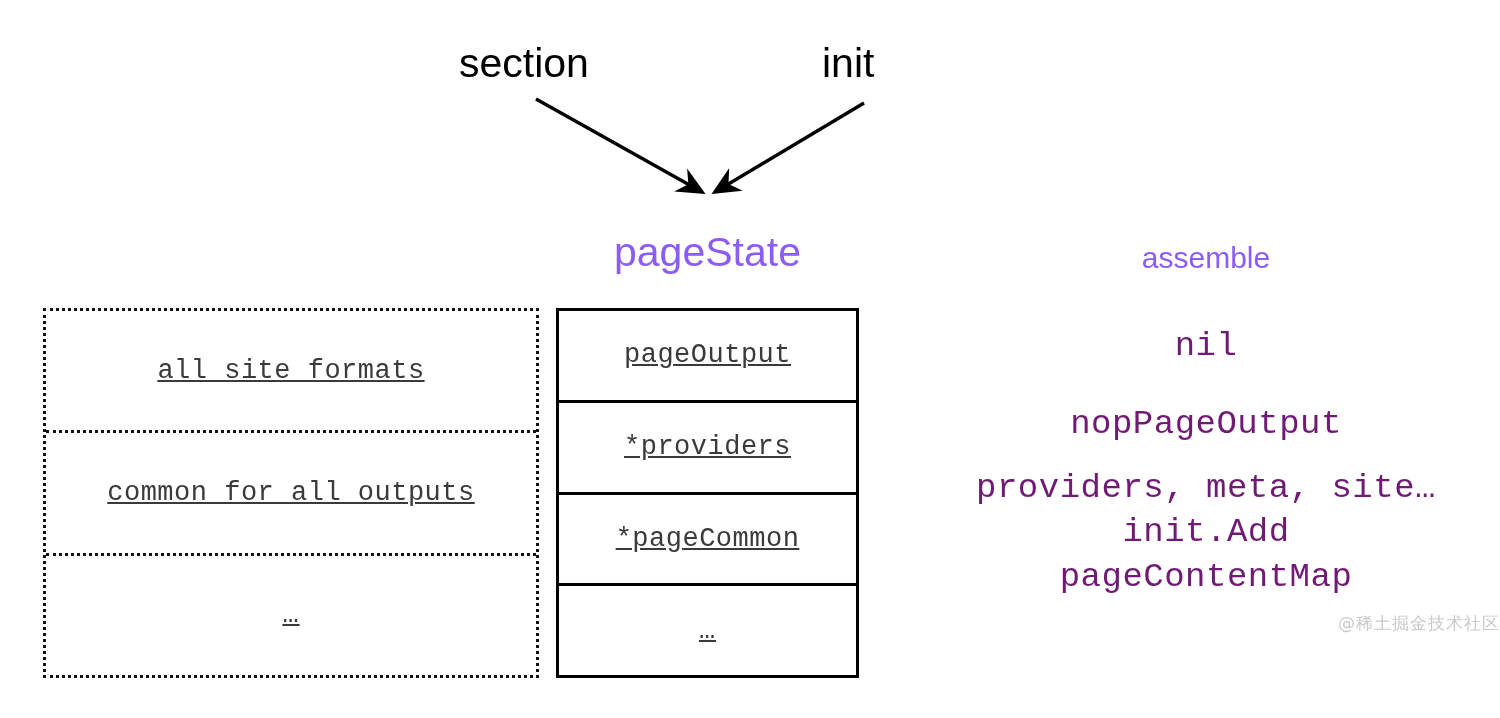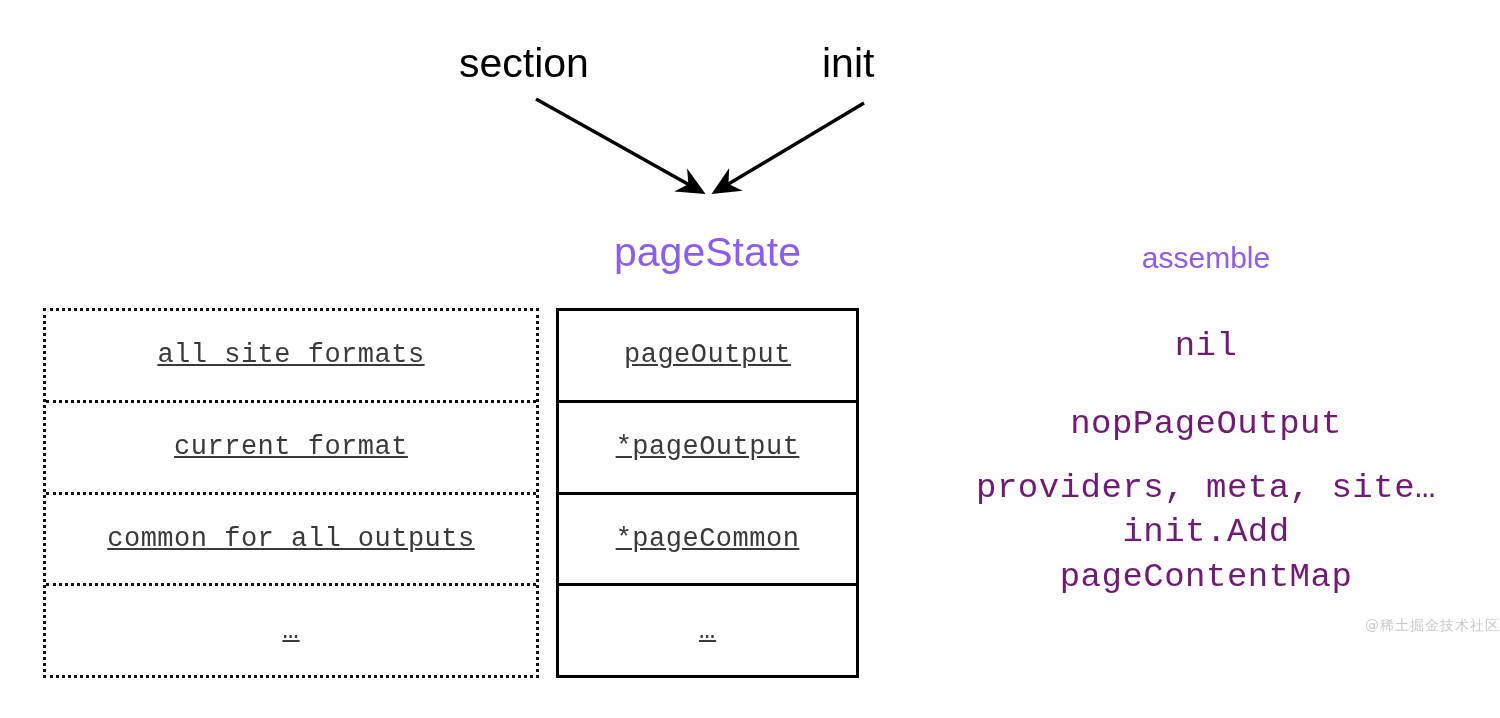--- a/index.html
+++ b/index.html
@@ -145,21 +145,21 @@
     color: #3a3a3a;
     letter-spacing: 1px;
   }
 
   
   #watermark {
     position: absolute;
     right: 16px;
     bottom: 8px;
     font-family: "DejaVu Sans", sans-serif;
-    font-size: 14px;
+    font-size: 17px;
     color: #c9c9c9;
     white-space: nowrap;
     letter-spacing: 1px;
   }
 </style>
 </head>
 <body>
 
 <div class="canvas">
 
@@ -179,36 +179,33 @@
 
   <div class="col-heading" id="heading-pagestate">pageState</div>
 
   <div class="col-heading" id="heading-assemble">assemble</div>
 
   <div class="stack" id="stack-descriptions">
     <div class="cell">
       <span>all site formats</span>
     </div>
     <div class="cell">
-      <span>current format</span>
-    </div>
-    <div class="cell">
       <span>common for all outputs</span>
     </div>
     <div class="cell">
       <span class="ellipsis">…</span>
     </div>
   </div>
 
   <div class="stack" id="stack-fields">
     <div class="cell">
       <span>pageOutput</span>
     </div>
     <div class="cell">
-      <span>*pageOutput</span>
+      <span>*providers</span>
     </div>
     <div class="cell">
       <span>*pageCommon</span>
     </div>
     <div class="cell">
       <span class="ellipsis">…</span>
     </div>
   </div>
 
   <div id="stack-assemble">

